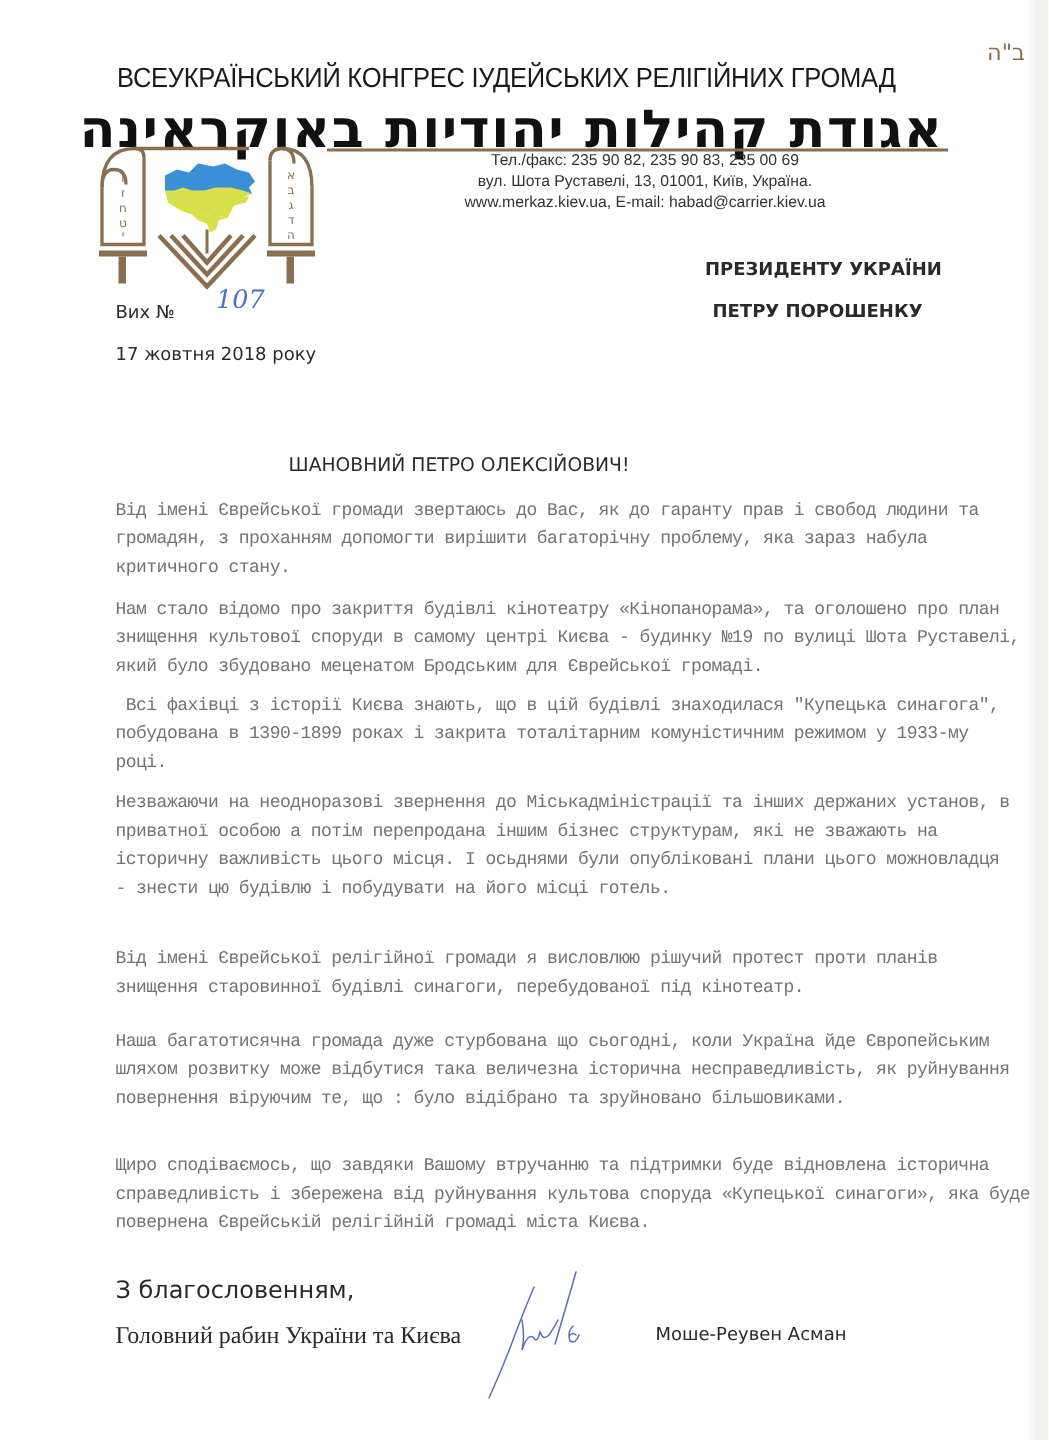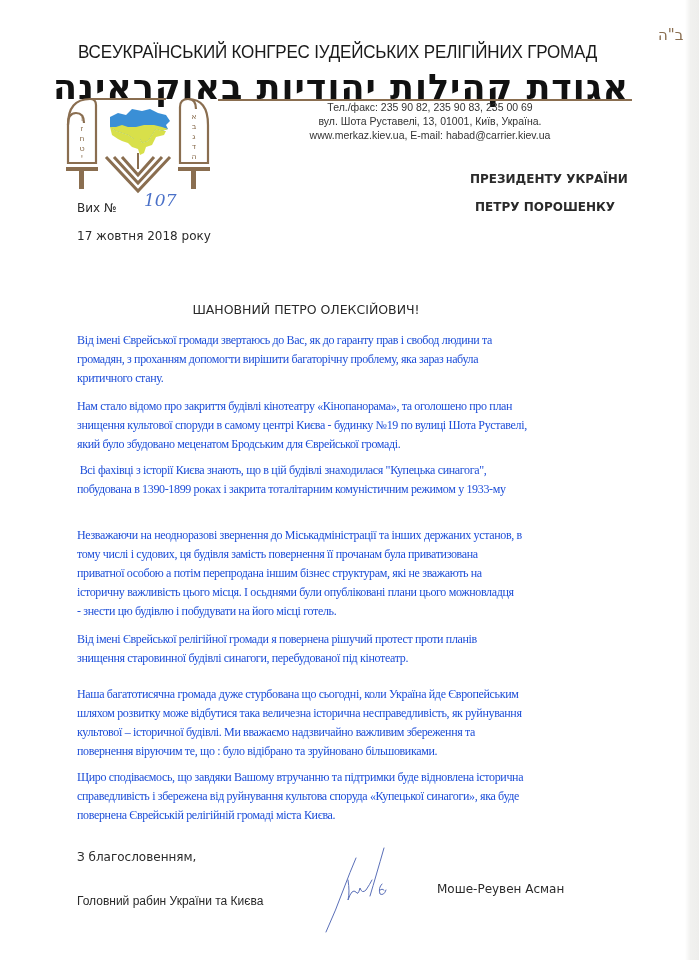--- a/index.html
+++ b/index.html
@@ -32,25 +32,25 @@
       font-size: 10.5px; line-height: 14px; color: #333;
     }
     .logo { position: absolute; left: 66px; top: 95px; width: 144px; height: 100px; }
     .ref { position: absolute; left: 77px; top: 201px; font-size: 12px; font-family: "DejaVu Sans", sans-serif; }
     .ref-num { position: absolute; left: 113px; top: 190px; font-size: 17px; color: #4a70c8; font-style: italic; font-family: "DejaVu Serif", serif; margin-left: 31px; }
     .date { position: absolute; left: 77px; top: 229px; font-size: 12px; font-family: "DejaVu Sans", sans-serif; }
     .addressee { position: absolute; left: 470px; font-size: 12px; font-weight: bold; font-family: "DejaVu Sans", sans-serif; }
     .salutation { position: absolute; left: 0; width: 574px; top: 302px; text-align: center; font-size: 12.5px; font-family: "DejaVu Sans", sans-serif; padding-left: 38px; box-sizing: border-box; }
     .body-para {
       position: absolute; left: 77px; width: 575px; font-size: 12px; line-height: 19px;
-      font-family: Liberation Serif, serif; color: #1d4ed8; letter-spacing: -0.35px;
+      font-family: Liberation Mono, monospace; color: #737373; letter-spacing: -0.35px;
     }
     .body-para .ln { display: block; white-space: nowrap; }
-    .closing { position: absolute; left: 77px; top: 850px; font-size: 12px; font-family: "DejaVu Sans", sans-serif; }
-    .signer-title { position: absolute; left: 77px; top: 882px; font-size: 12px; font-family: Liberation Sans, sans-serif; margin-top: 12px; }
+    .closing { position: absolute; left: 77px; top: 850px; font-size: 16px; font-family: "DejaVu Sans", sans-serif; }
+    .signer-title { position: absolute; left: 77px; top: 882px; font-size: 16px; font-family: Liberation Serif, serif; }
     .signer-name { position: absolute; left: 437px; top: 882px; font-size: 12px; font-family: "DejaVu Sans", sans-serif; }
     .signature { position: absolute; left: 318px; top: 840px; width: 90px; height: 100px; }
   </style>
 </head>
 <body>
 
 <div class="edge-shadow"></div>
 
 <div class="bh">ב"ה</div>
 
@@ -126,39 +126,38 @@
 
 <div class="body-para" style="top:397px;">
   <span class="ln">Нам стало відомо про  закриття будівлі кінотеатру «Кінопанорама», та оголошено про   план</span>
   <span class="ln">знищення культової споруди в самому центрі Києва - будинку №19 по вулиці Шота Руставелі,</span>
   <span class="ln">який було збудовано  меценатом Бродським для Єврейської громаді.</span>
 </div>
 
 <div class="body-para" style="top:461px;">
   <span class="ln" style="white-space:pre;"> Всі фахівці з історії Києва знають, що в цій будівлі знаходилася "Купецька синагога",</span>
   <span class="ln">побудована в 1390-1899 роках і закрита тоталітарним комуністичним режимом у 1933-му</span>
+  <span class="ln">році.</span>
 </div>
 
 <div class="body-para" style="top:526px;">
   <span class="ln">Незважаючи на неодноразові звернення до Міськадміністрації та  інших держаних установ, в</span>
-  <span class="ln">тому числі і судових, ця будівля замість повернення її прочанам була приватизована</span>
   <span class="ln">приватної особою а потім перепродана іншим бізнес структурам, які не зважають на</span>
   <span class="ln">історичну важливість цього місця.  І  осьднями були опубліковані плани цього можновладця</span>
   <span class="ln">- знести цю будівлю і побудувати на його місці готель.</span>
 </div>
 
 <div class="body-para" style="top:630px;">
-  <span class="ln">Від імені Єврейської релігійної громади я повернена рішучий протест проти планів</span>
+  <span class="ln">Від імені Єврейської релігійної громади я висловлюю рішучий протест проти планів</span>
   <span class="ln">знищення старовинної будівлі синагоги, перебудованої під кінотеатр.</span>
 </div>
 
 <div class="body-para" style="top:685px;">
   <span class="ln">Наша багатотисячна громада дуже стурбована  що сьогодні, коли Україна йде Європейським</span>
   <span class="ln">шляхом  розвитку може відбутися така величезна історична несправедливість, як руйнування</span>
-  <span class="ln">культової – історичної  будівлі. Ми вважаємо надзвичайно важливим збереження та</span>
   <span class="ln">повернення віруючим те, що : було відібрано та зруйновано  більшовиками.</span>
 </div>
 
 <div class="body-para" style="top:768px;">
   <span class="ln">Щиро сподіваємось, що завдяки Вашому втручанню та підтримки буде відновлена історична</span>
   <span class="ln">справедливість і  збережена від руйнування культова споруда «Купецької синагоги», яка буде</span>
   <span class="ln">повернена Єврейській релігійній  громаді міста Києва.</span>
 </div>
 
 <div class="closing">З благословенням,</div>

